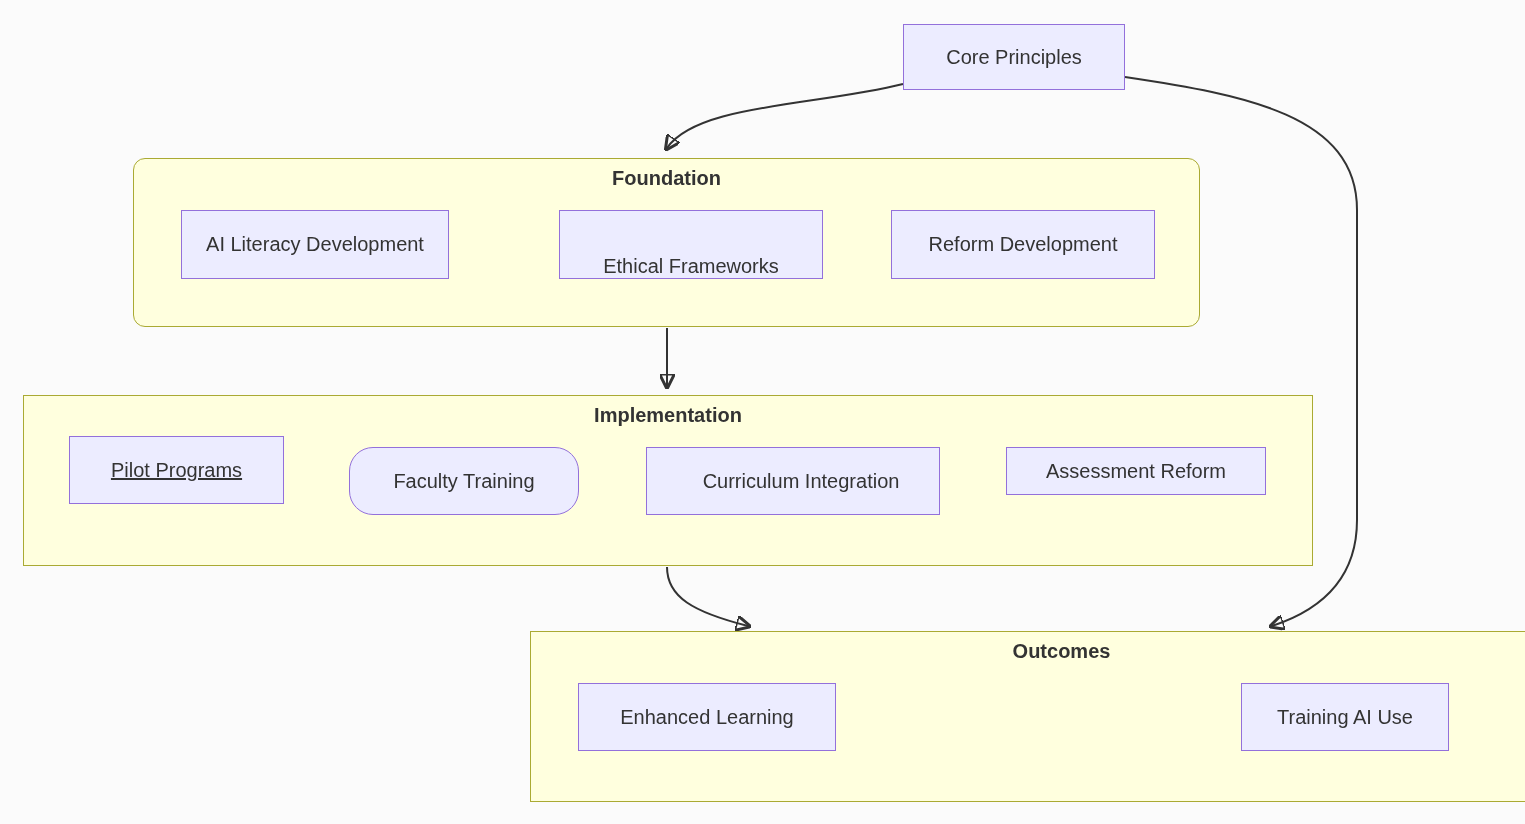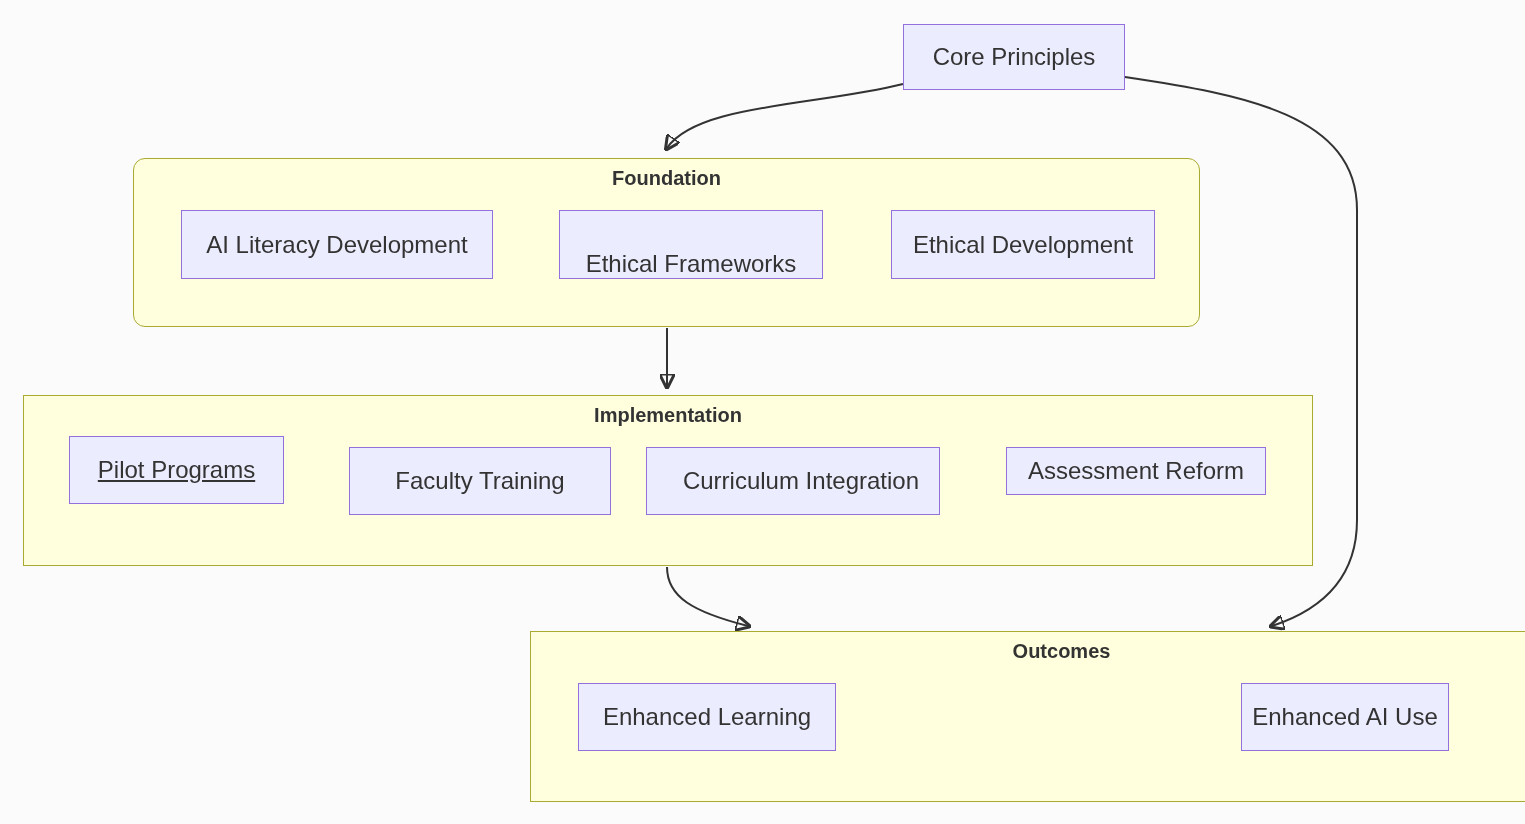--- a/index.html
+++ b/index.html
@@ -32,30 +32,30 @@
     position:absolute;left:0;right:0;top:6px;
     text-align:center;
     font-weight:bold;font-size:20px;line-height:26px;
   }
   .node{
     position:absolute;
     background:var(--node-fill);
     border:1px solid var(--node-border);
     box-sizing:border-box;
     display:flex;align-items:center;justify-content:center;
-    font-size:24px;text-align:center;
+    font-size:20px;text-align:center;
   }
   #cluster-foundation{left:133px;top:158px;width:1067px;height:169px;border-radius:12px;}
-  #node-ai-literacy     {left:47px; top:51px;width:312px;height:69px;}
+  #node-ai-literacy     {left:47px; top:51px;width:268px;height:69px;}
   #node-ethical-frameworks{left:425px;top:51px;width:264px;height:69px;align-items:flex-end;}
   #node-policy-development{left:757px;top:51px;width:264px;height:69px;}
 
   #cluster-implementation{left:23px;top:395px;width:1290px;height:171px;}
   #node-pilot-programs       {left:45px; top:40px;width:215px;height:68px;text-decoration:underline;}
-  #node-faculty-training     {left:325px;top:51px;width:262px;height:68px;}
+  #node-faculty-training     {left:325px;top:51px;width:230px;height:68px;border-radius:24px;}
   #node-curriculum-integration{left:622px;top:51px;width:294px;height:68px;padding-left:16px;}
   #node-assessment-reform    {left:982px;top:51px;width:260px;height:48px;}
 
   #cluster-outcomes{left:530px;top:631px;width:1063px;height:171px;}
   #node-enhanced-learning  {left:47px; top:51px;width:258px;height:68px;}
   #node-clinical-competence{left:370px;top:51px;width:275px;height:68px;}
   #node-ethical-ai-use     {left:710px;top:51px;width:208px;height:68px;}
 
   #node-core-principles{
     left:903px;top:24px;width:222px;height:66px;
@@ -84,21 +84,21 @@
 
   <div class="cluster" id="cluster-foundation">
     <div class="cluster-title">Foundation</div>
     <div class="node" id="node-ai-literacy">
       <span>AI Literacy Development</span>
     </div>
     <div class="node" id="node-ethical-frameworks">
       <span>Ethical Frameworks</span>
     </div>
     <div class="node" id="node-policy-development">
-      <span>Ethical Development</span>
+      <span>Reform Development</span>
     </div>
   </div>
 
   <div class="cluster" id="cluster-implementation">
     <div class="cluster-title">Implementation</div>
     <div class="node" id="node-pilot-programs">
       <span>Pilot Programs</span>
     </div>
     <div class="node" id="node-faculty-training">
       <span>Faculty Training</span>
@@ -110,17 +110,17 @@
       <span>Assessment Reform</span>
     </div>
   </div>
 
   <div class="cluster" id="cluster-outcomes">
     <div class="cluster-title">Outcomes</div>
     <div class="node" id="node-enhanced-learning">
       <span>Enhanced Learning</span>
     </div>
     <div class="node" id="node-ethical-ai-use">
-      <span>Enhanced AI Use</span>
+      <span>Training AI Use</span>
     </div>
   </div>
 
 </div>
 
 </body></html>

